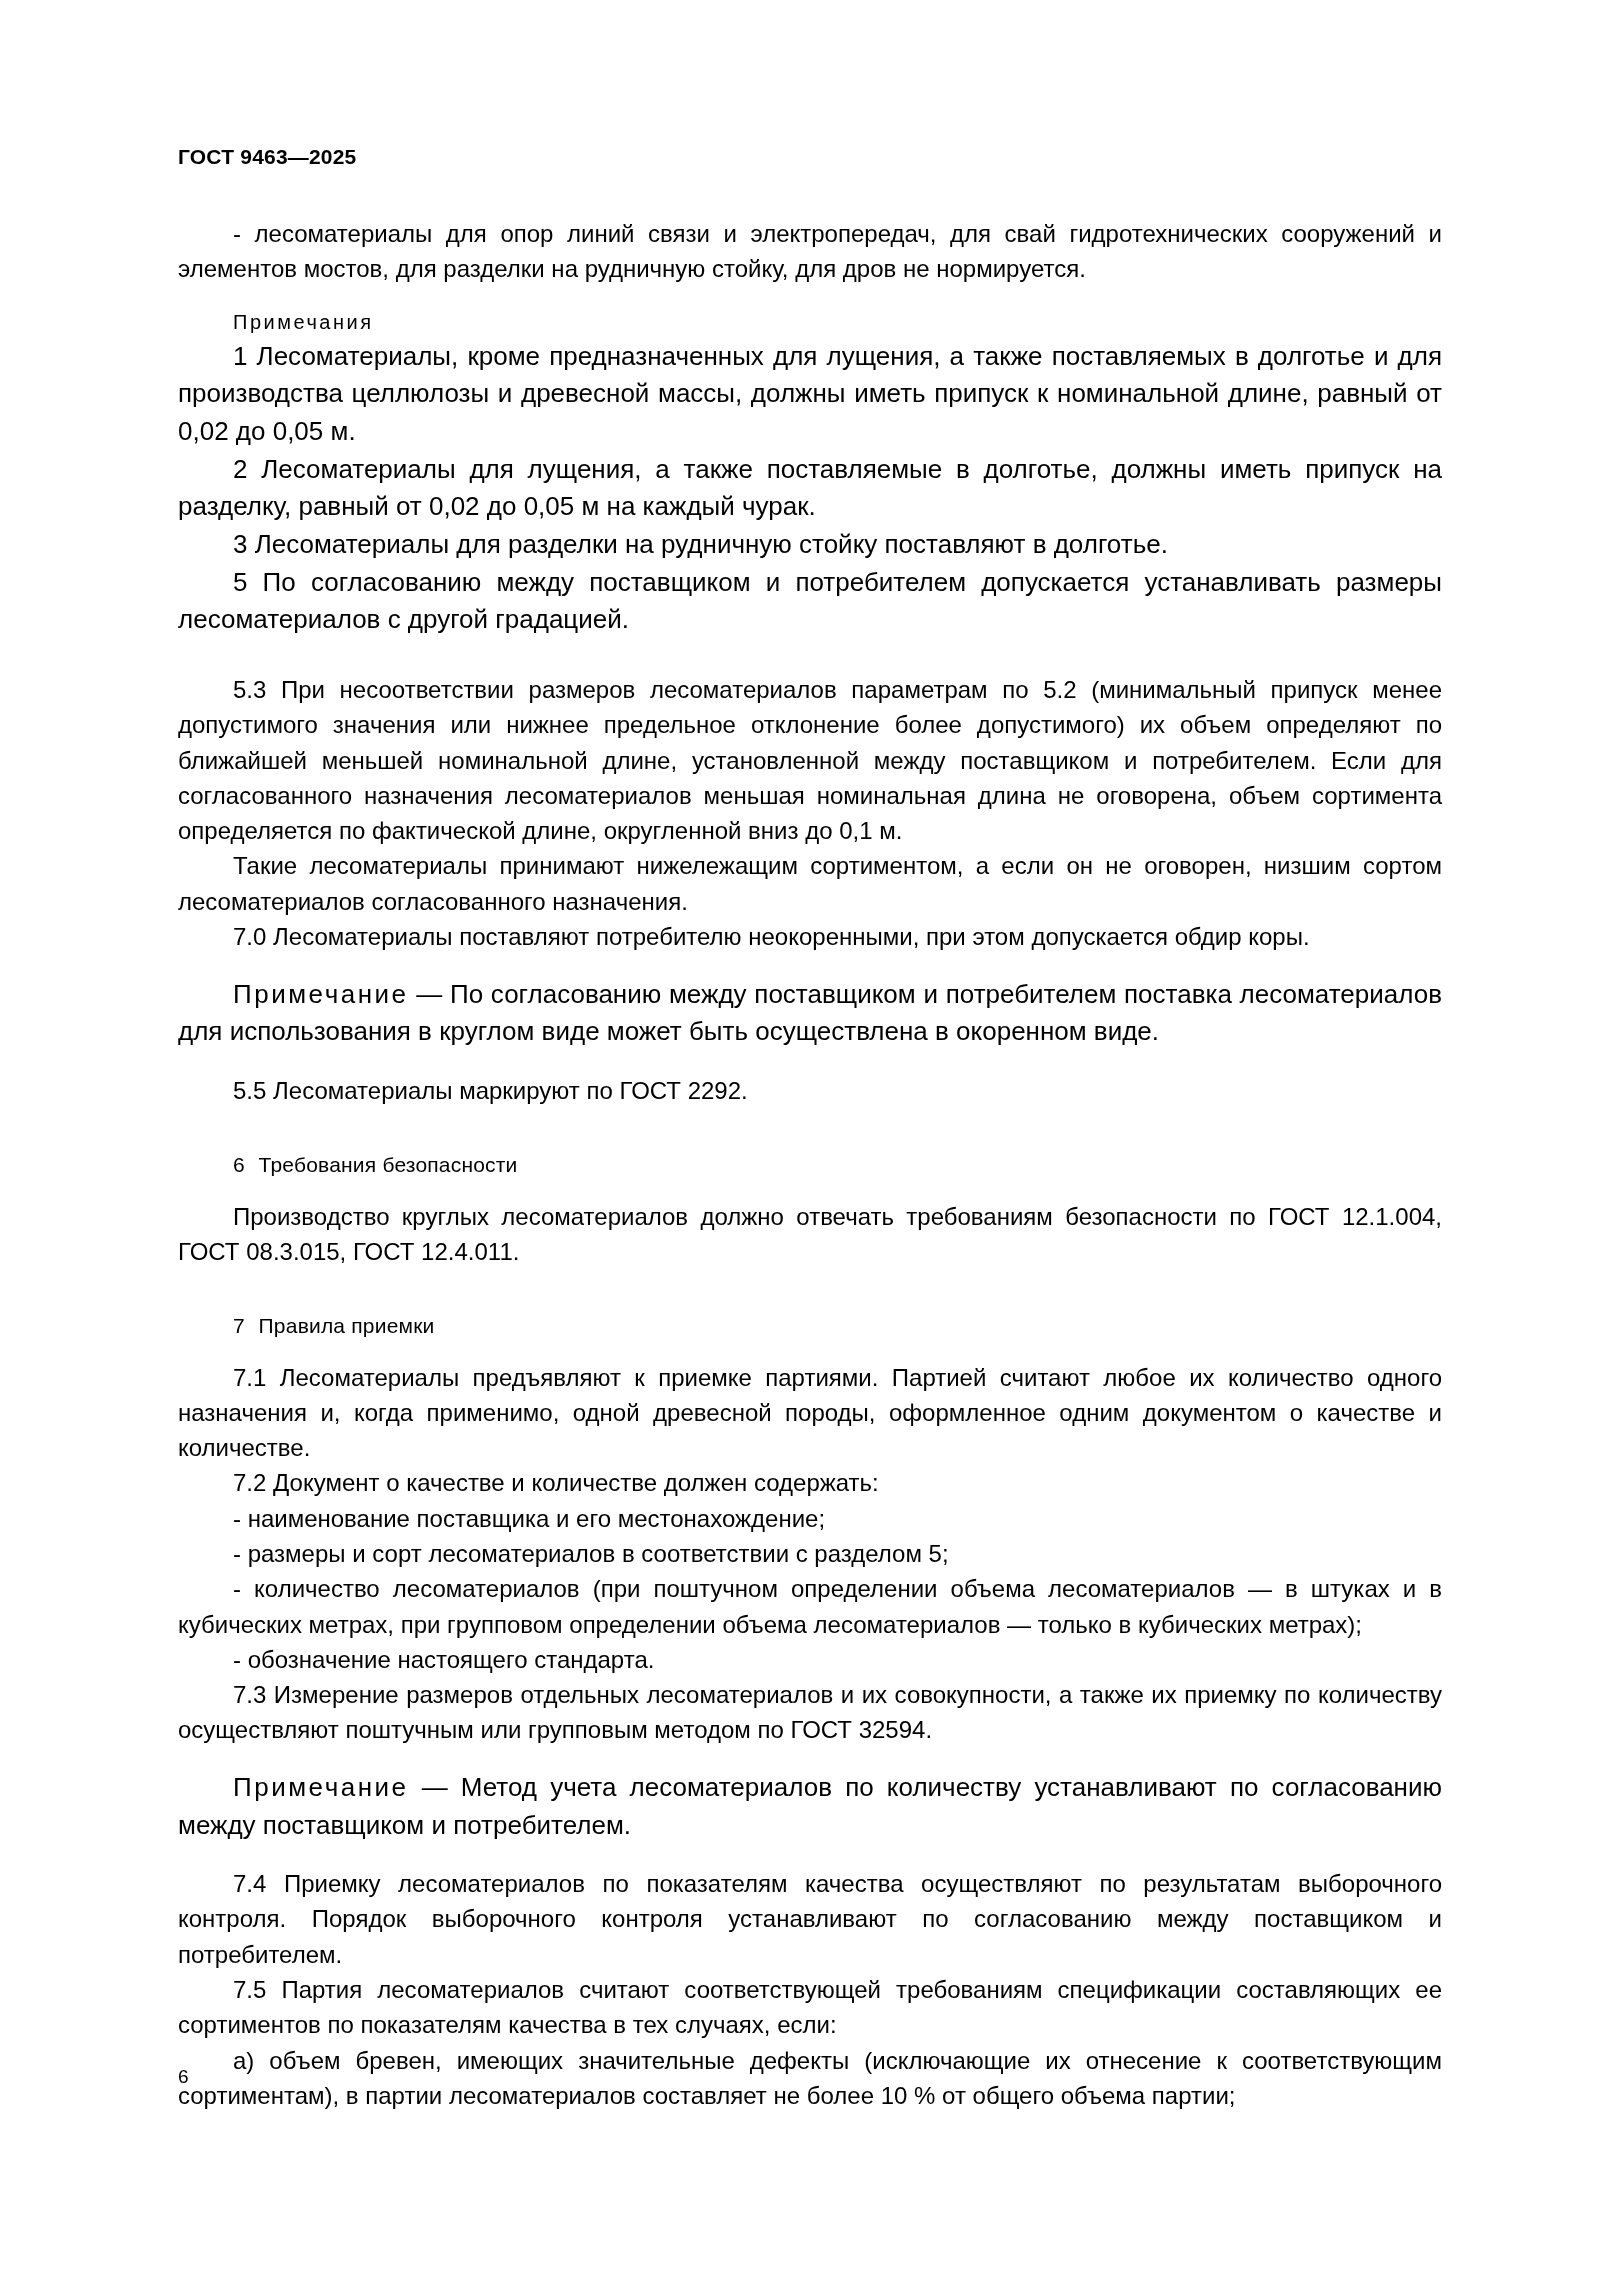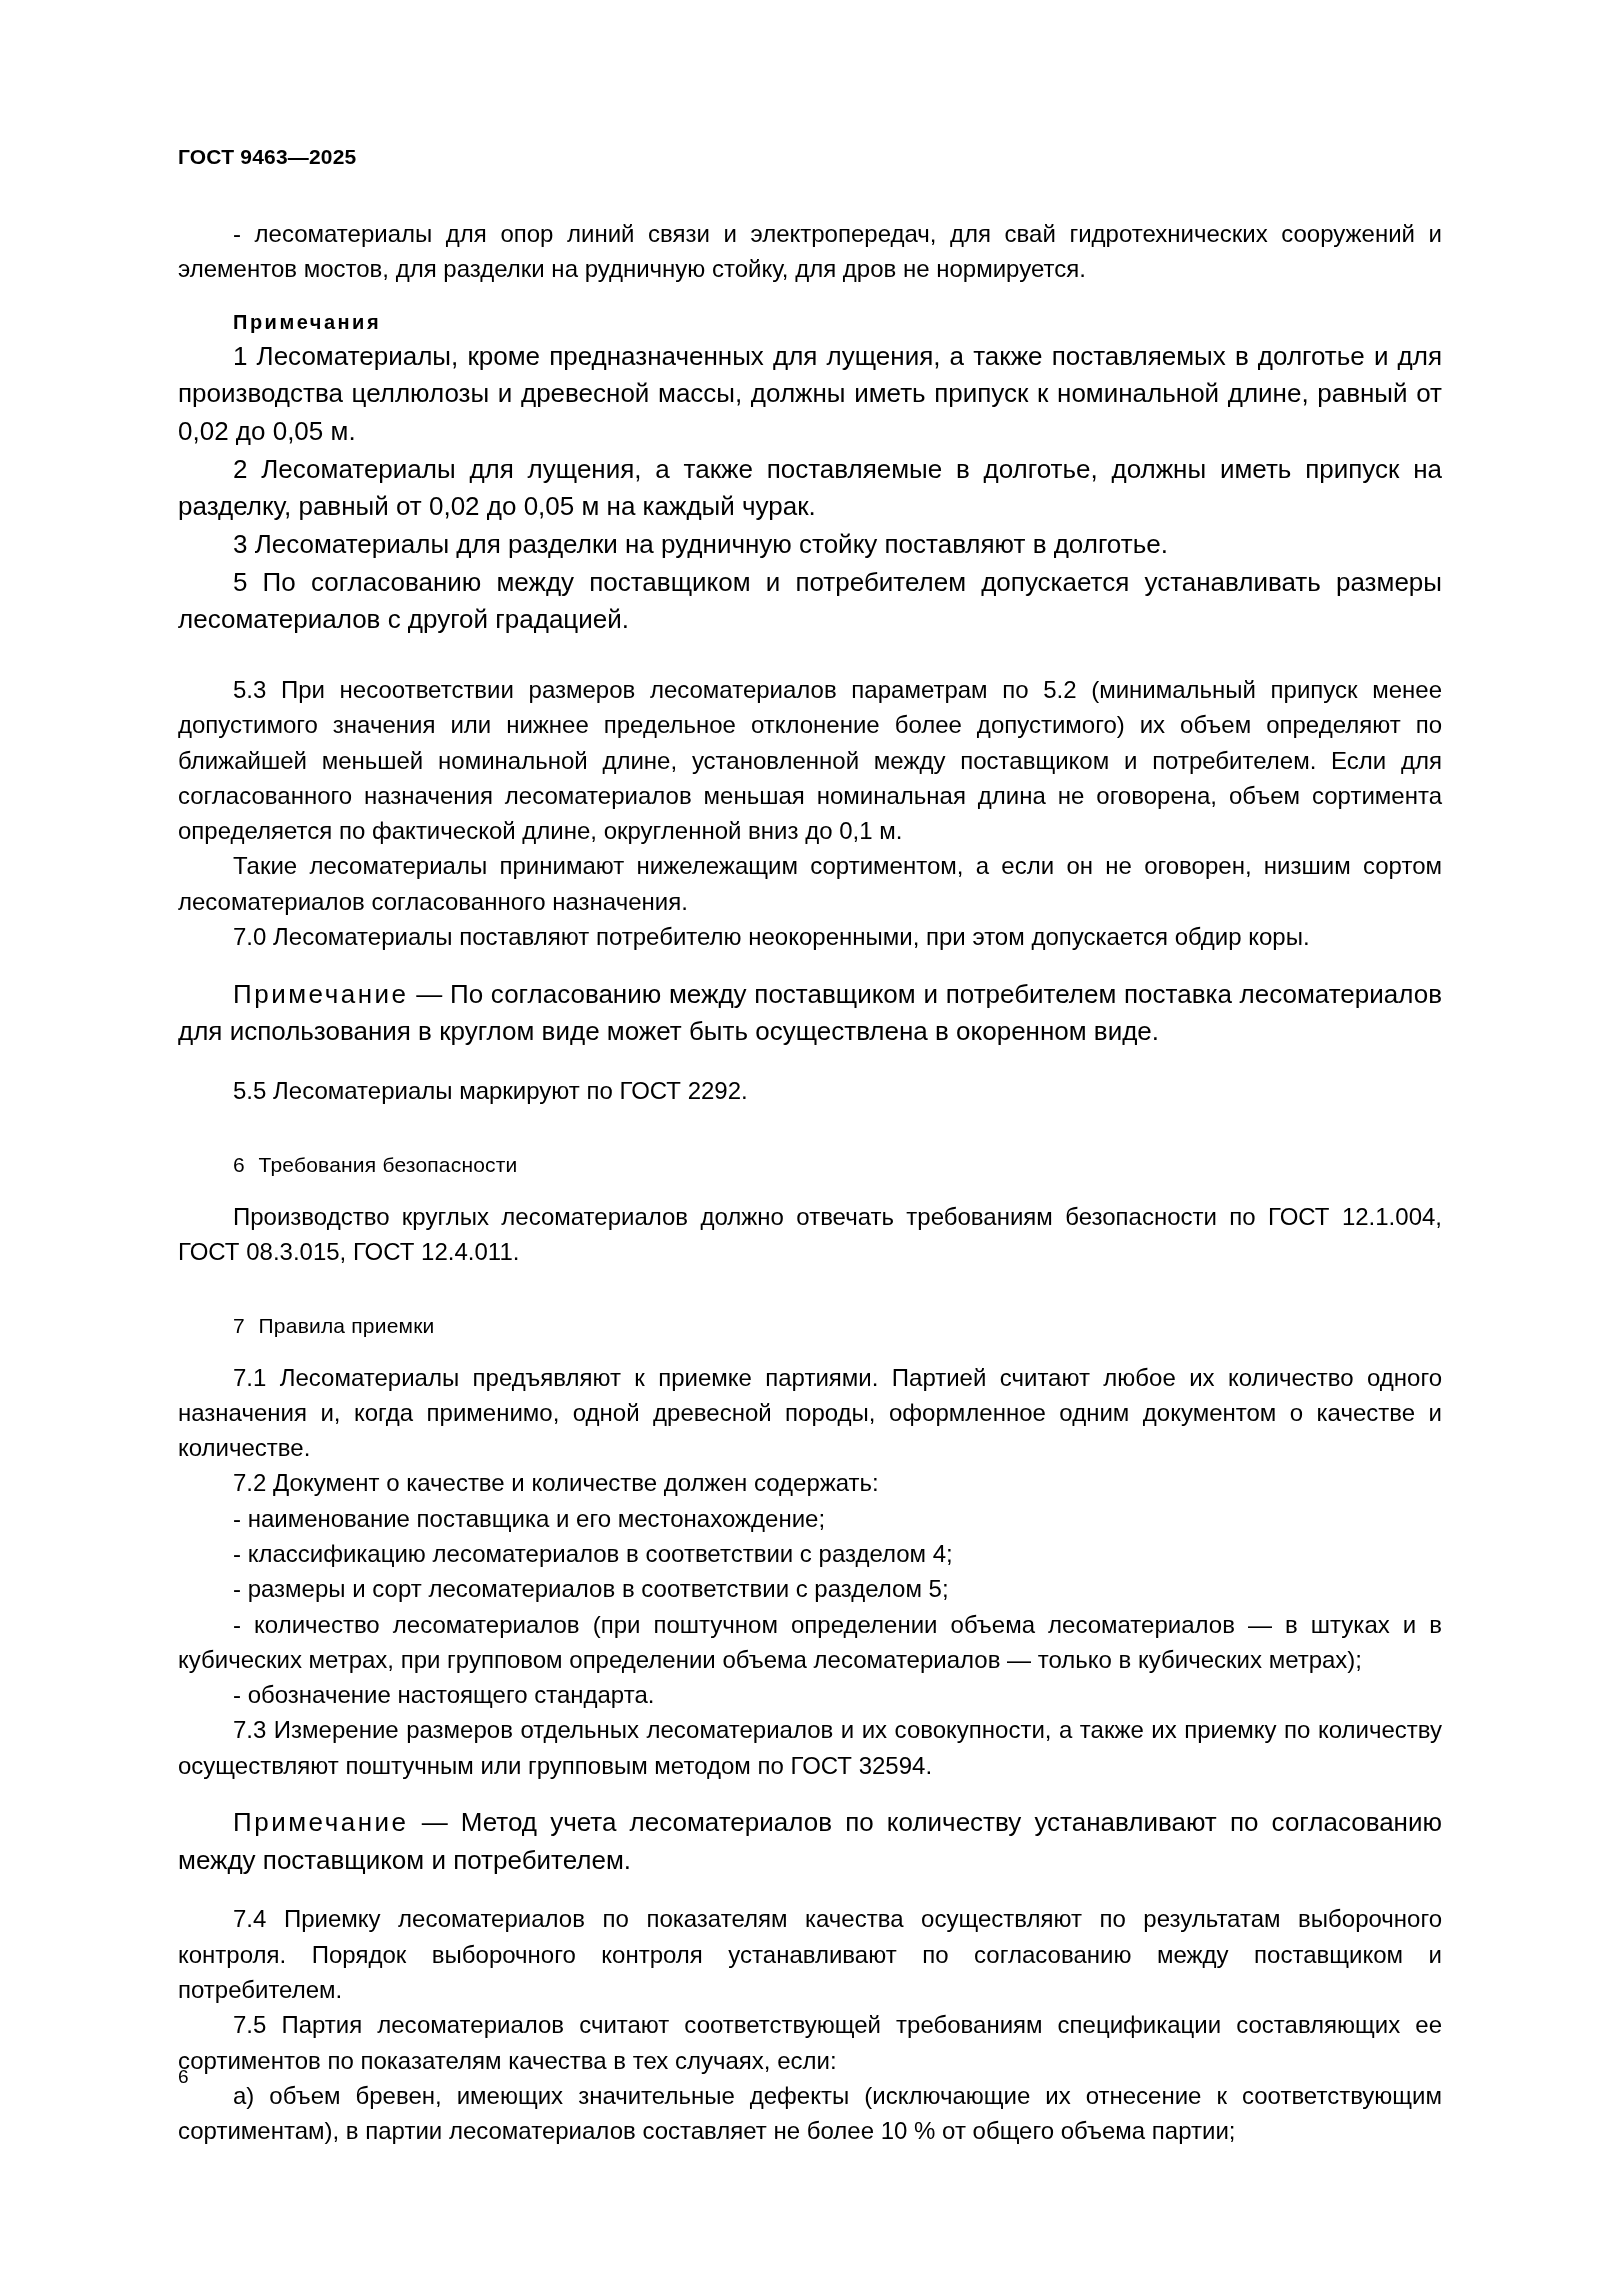--- a/index.html
+++ b/index.html
@@ -40,21 +40,20 @@
     text-indent: 55px;
   }
   .hang {
     text-indent: 55px;
   }
   .note-title {
     font-size: 20px;
     line-height: 1.47;
     text-indent: 55px;
     letter-spacing: 2.5px;
-    font-weight: bold;
   }
   .note-para {
     font-size: 26px;
     line-height: 1.45;
     text-align: justify;
   }
   .note-para .sp {
     letter-spacing: 2.5px;
     margin-top: 26px;
   }
@@ -137,21 +136,20 @@
     <div class="gap-xl"></div>
 
     <h2 class="section"><span class="num">7</span><span>Правила приемки</span></h2>
 
     <div class="gap-m"></div>
 
     <div class="block">
       <p class="ind">7.1 Лесоматериалы предъявляют к приемке партиями. Партией считают любое их количество одного назначения и, когда применимо, одной древесной породы, оформленное одним документом о качестве и количестве.</p>
       <p class="ind">7.2 Документ о качестве и количестве должен содержать:</p>
       <p class="hang">- наименование поставщика и его местонахождение;</p>
-      <p class="hang">- классификацию лесоматериалов в соответствии с разделом 4;</p>
       <p class="hang">- размеры и сорт лесоматериалов в соответствии с разделом 5;</p>
       <p class="hang">- количество лесоматериалов (при поштучном определении объема лесоматериалов — в штуках и в кубических метрах, при групповом определении объема лесоматериалов — только в кубических метрах);</p>
       <p class="hang">- обозначение настоящего стандарта.</p>
       <p class="ind">7.3 Измерение размеров отдельных лесоматериалов и их совокупности, а также их приемку по количеству осуществляют поштучным или групповым методом по ГОСТ 32594.</p>
     </div>
 
     <div class="gap-m"></div>
 
     <div class="block">
       <p class="note-para hang"><span class="sp">Примечание</span><span> — Метод учета лесоматериалов по количеству устанавливают по согласованию между поставщиком и потребителем.</span></p>

